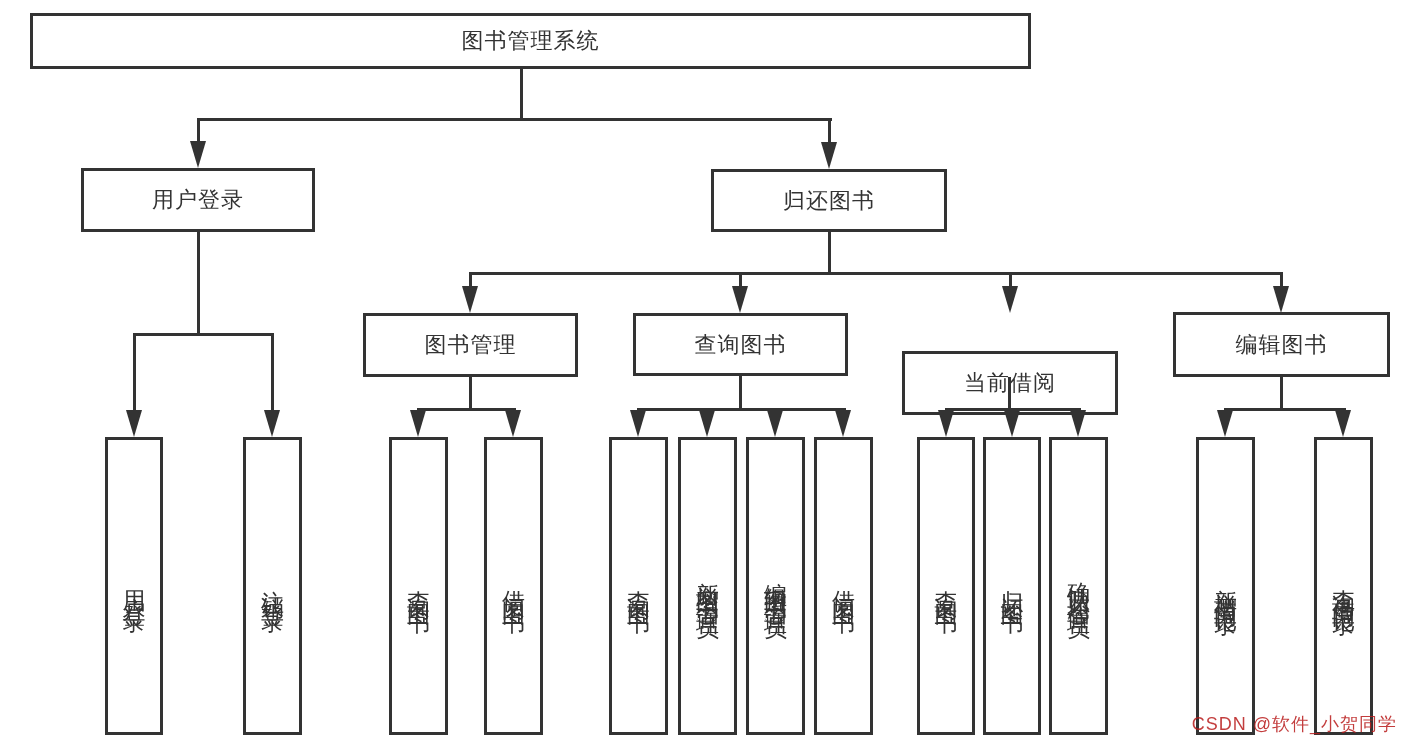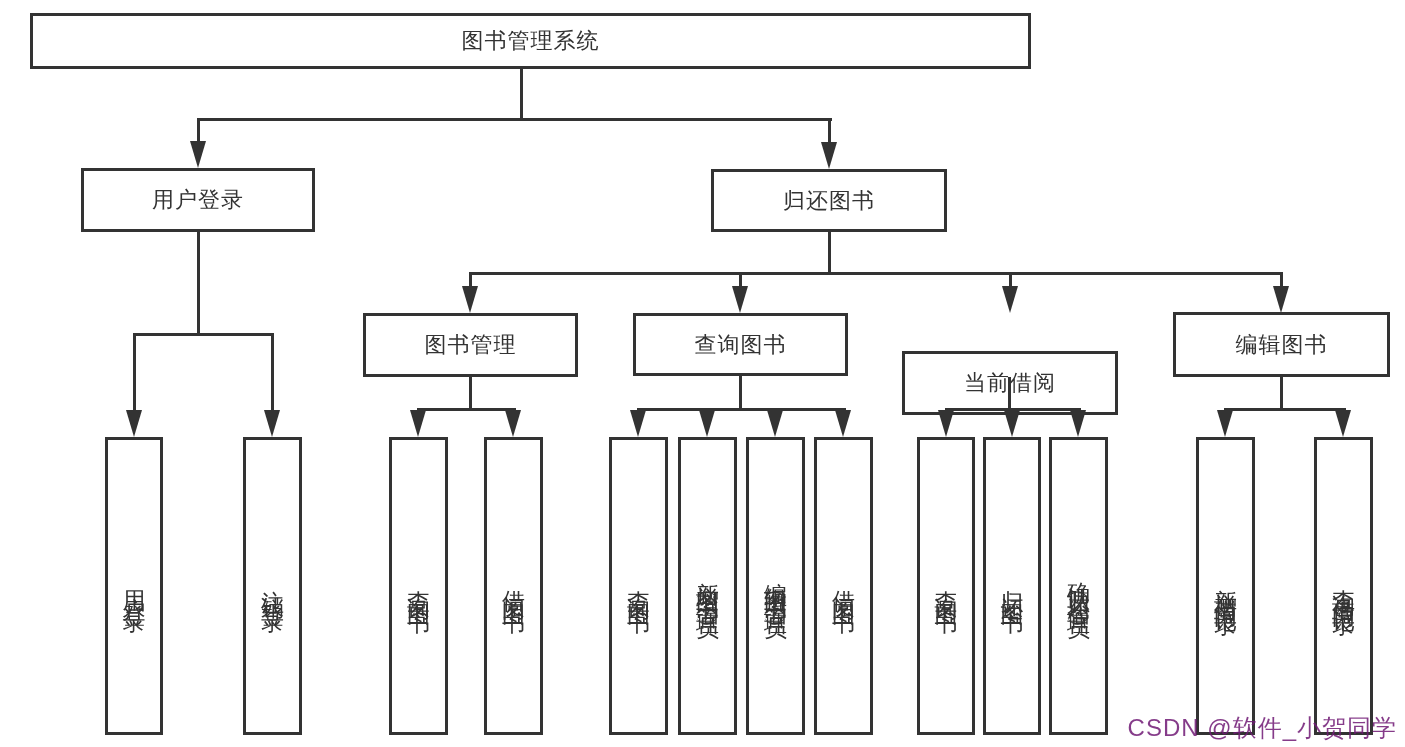--- a/index.html
+++ b/index.html
@@ -17,22 +17,22 @@
     font-size:23px;letter-spacing:7px;line-height:1;
   }
   .vbox.long span{letter-spacing:5px;}
   .line{position:absolute;background:#333333;}
   .arrow{
     position:absolute;width:0;height:0;
     border-left:8px solid transparent;border-right:8px solid transparent;
     border-top:27px solid #333333;
   }
   .watermark{
-    position:absolute;right:8px;top:712px;font-size:24px;
-    color:#701a75;opacity:.85;letter-spacing:1px;z-index:10;
+    position:absolute;right:8px;top:712px;font-size:18px;
+    color:#b91c1c;opacity:.85;letter-spacing:1px;z-index:10;
   }
 
   
   .n-root{left:30px;top:13px;width:1001px;height:56px;}
   
   .n-userlogin{left:81px;top:168px;width:234px;height:64px;}
   .n-bookmgmt{left:711px;top:169px;width:236px;height:63px;}
   
   .n-newrec{left:363px;top:313px;width:215px;height:64px;}
   .n-bookborrow{left:633px;top:313px;width:215px;height:63px;}

